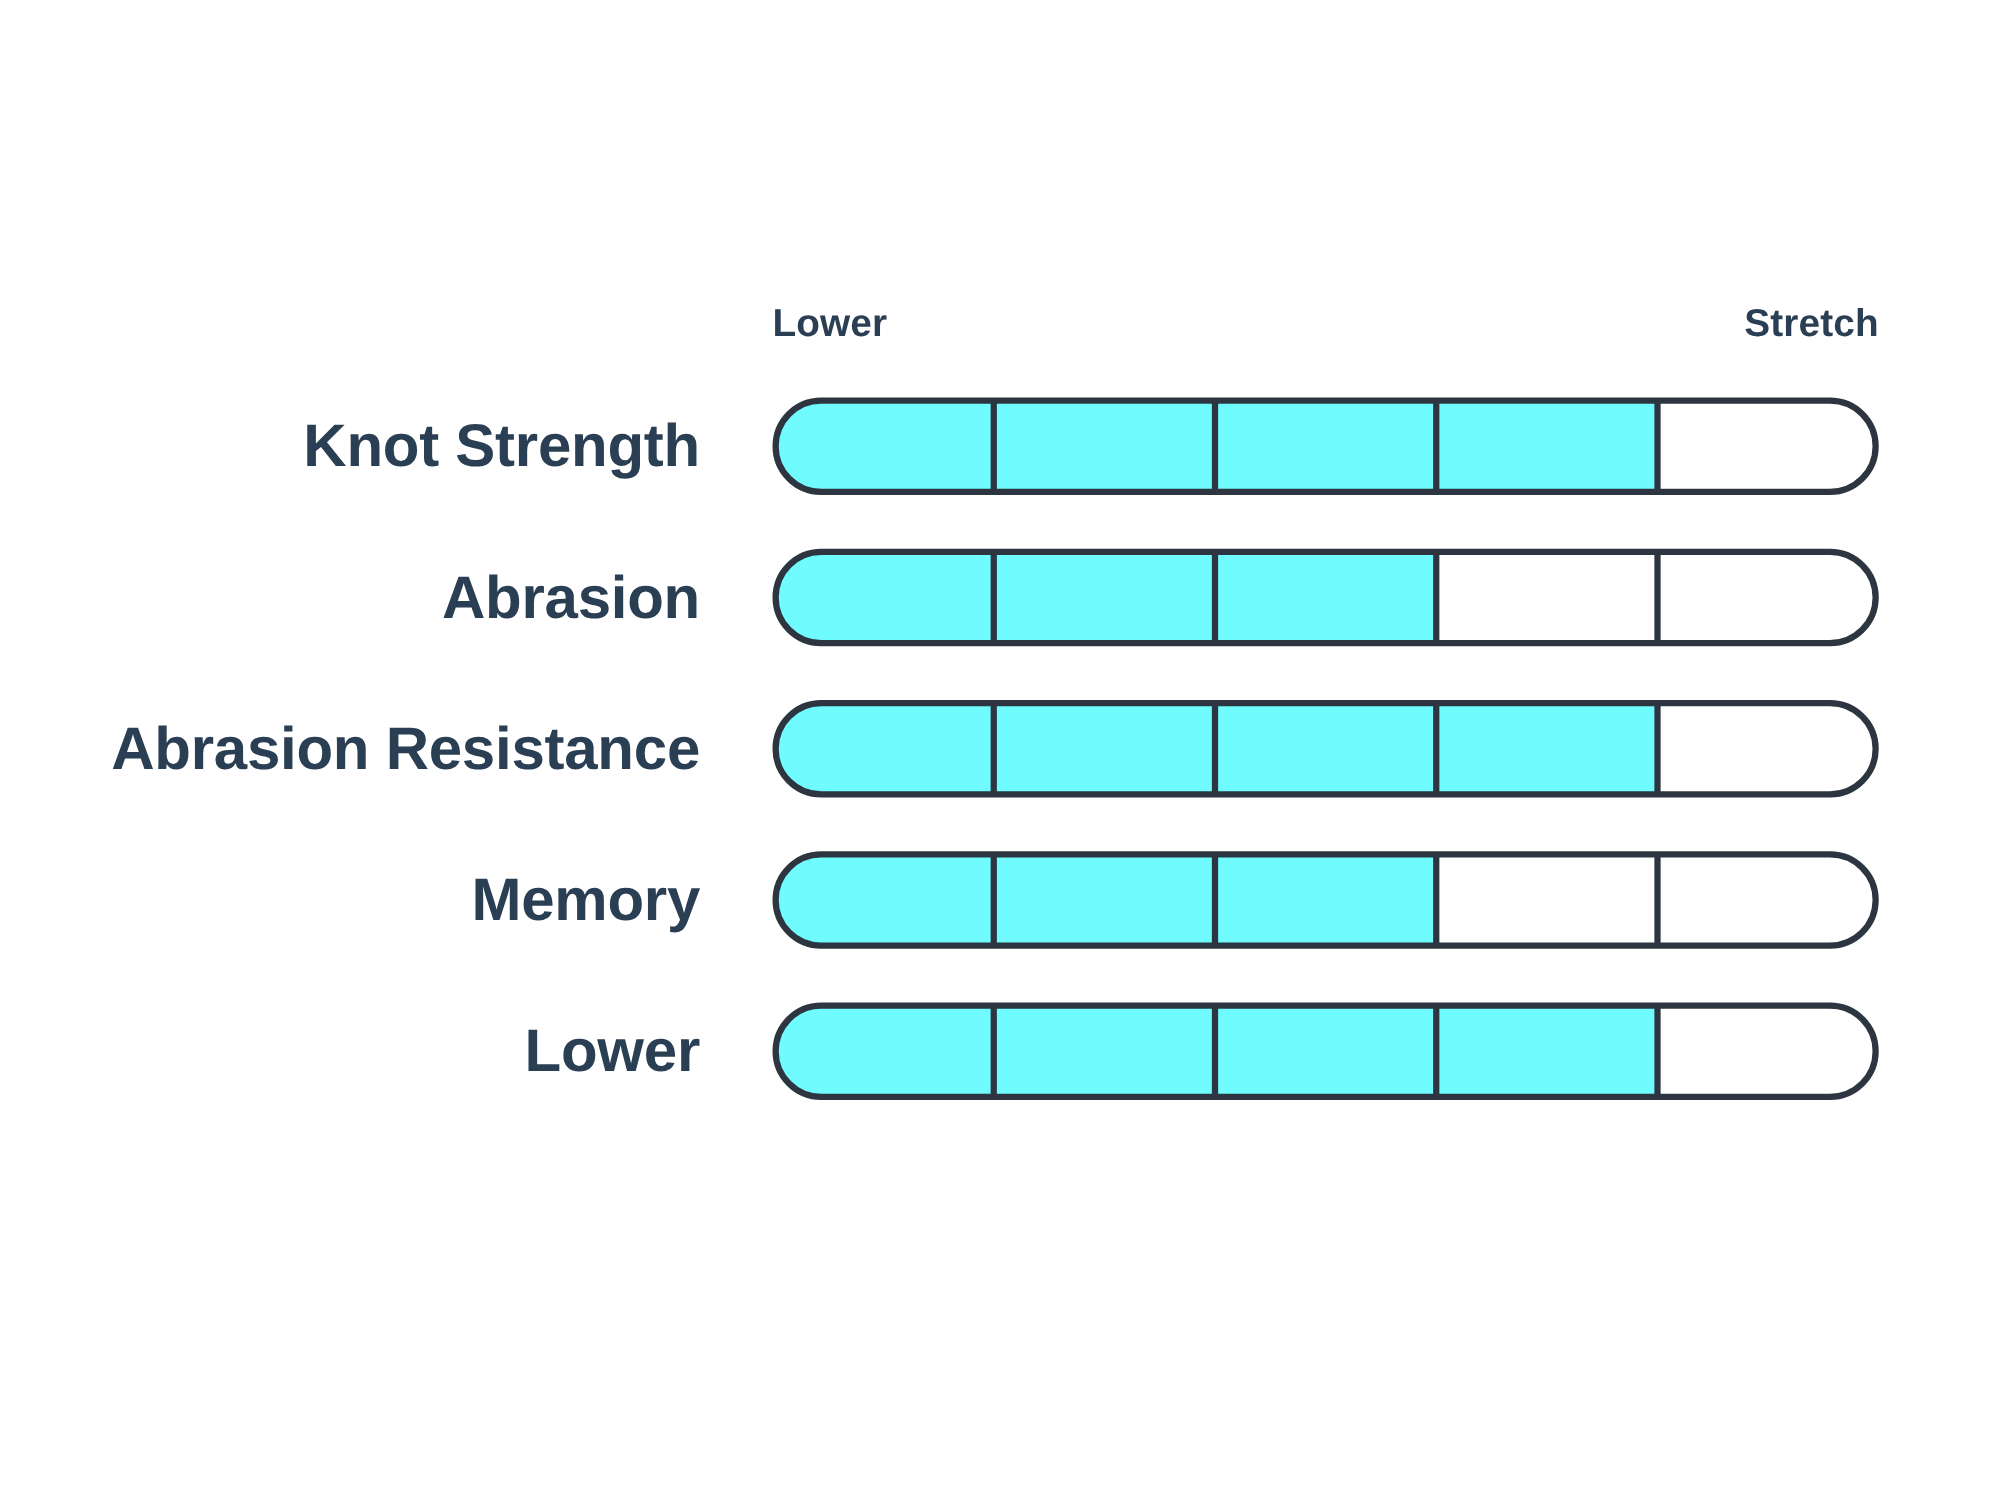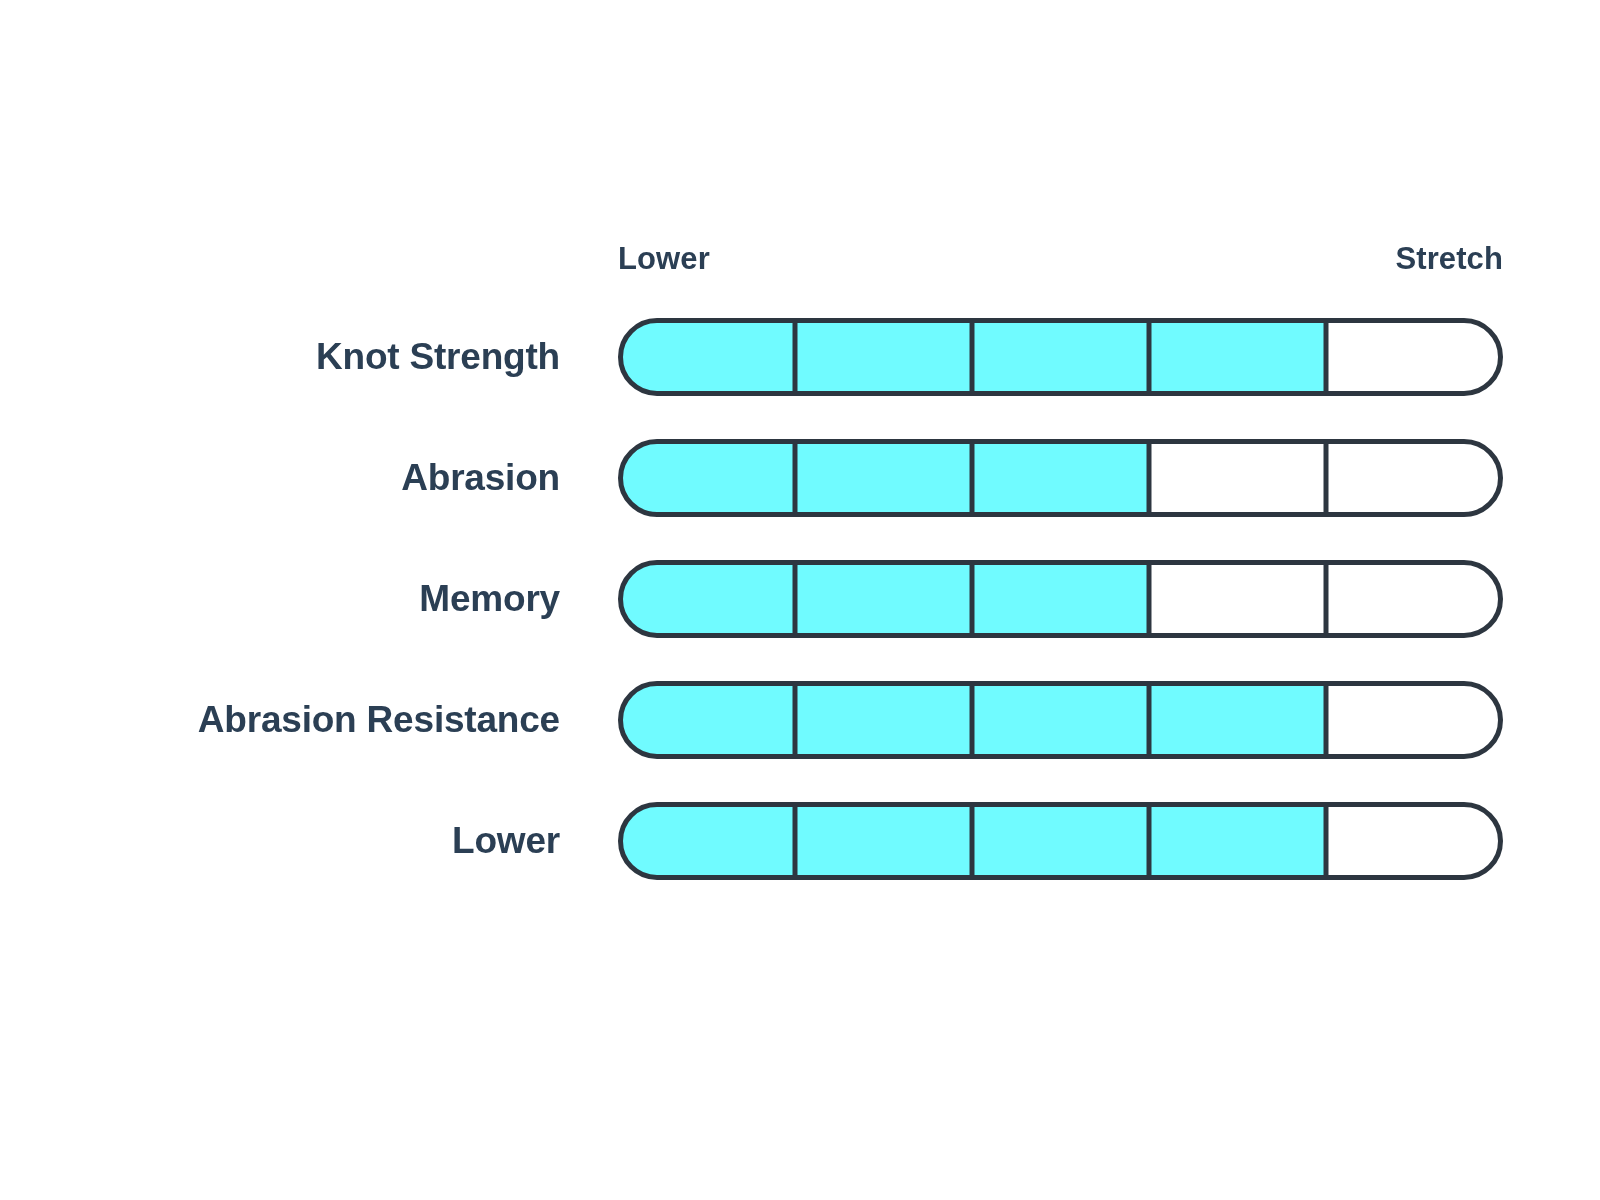--- a/index.html
+++ b/index.html
@@ -60,21 +60,21 @@
 
   .row-label {
     position: absolute;
     left: 0;
     top: 0;
     width: 560px;
     height: 78px;
     display: flex;
     align-items: center;
     justify-content: flex-end;
-    font-size: 37px;
+    font-size: 48px;
     font-weight: 700;
     color: #2b3f54;
     letter-spacing: -0.2px;
     white-space: nowrap;
   }
 
   .meter {
     position: absolute;
     left: 618px;
     top: 0;
@@ -160,60 +160,60 @@
           <line class="seg-divider" x1="177" y1="2.5" x2="177" y2="75.5"></line>
           <line class="seg-divider" x1="354" y1="2.5" x2="354" y2="75.5"></line>
           <line class="seg-divider" x1="531" y1="2.5" x2="531" y2="75.5"></line>
           <line class="seg-divider" x1="708" y1="2.5" x2="708" y2="75.5"></line>
           <rect class="meter-outline" x="2.5" y="2.5" width="880" height="73" rx="36.5" ry="36.5"></rect>
         </svg>
       </div>
     </div>
 
     <div class="rating-row">
+      <div class="row-label">Abrasion Resistance</div>
+      <div class="meter">
+        <svg viewBox="0 0 885 78">
+          <defs>
+            <clipPath id="clip2">
+              <rect x="2.5" y="2.5" width="880" height="73" rx="36.5" ry="36.5"></rect>
+            </clipPath>
+          </defs>
+          <g clip-path="url(#clip2)">
+            <rect class="seg-empty" x="0" y="0" width="885" height="78"></rect>
+            <rect class="seg-fill" x="0" y="0" width="177" height="78" fill="#70fbff"></rect>
+            <rect class="seg-fill" x="177" y="0" width="177" height="78" fill="#70fbff"></rect>
+            <rect class="seg-fill" x="354" y="0" width="177" height="78" fill="#70fbff"></rect>
+            <rect class="seg-fill" x="531" y="0" width="177" height="78" fill="#70fbff"></rect>
+            <rect class="seg-empty" x="708" y="0" width="177" height="78" fill="#ffffff"></rect>
+          </g>
+          <line class="seg-divider" x1="177" y1="2.5" x2="177" y2="75.5"></line>
+          <line class="seg-divider" x1="354" y1="2.5" x2="354" y2="75.5"></line>
+          <line class="seg-divider" x1="531" y1="2.5" x2="531" y2="75.5"></line>
+          <line class="seg-divider" x1="708" y1="2.5" x2="708" y2="75.5"></line>
+          <rect class="meter-outline" x="2.5" y="2.5" width="880" height="73" rx="36.5" ry="36.5"></rect>
+        </svg>
+      </div>
+    </div>
+
+    <div class="rating-row">
       <div class="row-label">Memory</div>
       <div class="meter">
         <svg viewBox="0 0 885 78">
           <defs>
             <clipPath id="clip3">
               <rect x="2.5" y="2.5" width="880" height="73" rx="36.5" ry="36.5"></rect>
             </clipPath>
           </defs>
           <g clip-path="url(#clip3)">
             <rect class="seg-empty" x="0" y="0" width="885" height="78"></rect>
             <rect class="seg-fill" x="0" y="0" width="177" height="78" fill="#70fbff"></rect>
             <rect class="seg-fill" x="177" y="0" width="177" height="78" fill="#70fbff"></rect>
             <rect class="seg-fill" x="354" y="0" width="177" height="78" fill="#70fbff"></rect>
             <rect class="seg-empty" x="531" y="0" width="177" height="78" fill="#ffffff"></rect>
-            <rect class="seg-empty" x="708" y="0" width="177" height="78" fill="#ffffff"></rect>
-          </g>
-          <line class="seg-divider" x1="177" y1="2.5" x2="177" y2="75.5"></line>
-          <line class="seg-divider" x1="354" y1="2.5" x2="354" y2="75.5"></line>
-          <line class="seg-divider" x1="531" y1="2.5" x2="531" y2="75.5"></line>
-          <line class="seg-divider" x1="708" y1="2.5" x2="708" y2="75.5"></line>
-          <rect class="meter-outline" x="2.5" y="2.5" width="880" height="73" rx="36.5" ry="36.5"></rect>
-        </svg>
-      </div>
-    </div>
-
-    <div class="rating-row">
-      <div class="row-label">Abrasion Resistance</div>
-      <div class="meter">
-        <svg viewBox="0 0 885 78">
-          <defs>
-            <clipPath id="clip2">
-              <rect x="2.5" y="2.5" width="880" height="73" rx="36.5" ry="36.5"></rect>
-            </clipPath>
-          </defs>
-          <g clip-path="url(#clip2)">
-            <rect class="seg-empty" x="0" y="0" width="885" height="78"></rect>
-            <rect class="seg-fill" x="0" y="0" width="177" height="78" fill="#70fbff"></rect>
-            <rect class="seg-fill" x="177" y="0" width="177" height="78" fill="#70fbff"></rect>
-            <rect class="seg-fill" x="354" y="0" width="177" height="78" fill="#70fbff"></rect>
-            <rect class="seg-fill" x="531" y="0" width="177" height="78" fill="#70fbff"></rect>
             <rect class="seg-empty" x="708" y="0" width="177" height="78" fill="#ffffff"></rect>
           </g>
           <line class="seg-divider" x1="177" y1="2.5" x2="177" y2="75.5"></line>
           <line class="seg-divider" x1="354" y1="2.5" x2="354" y2="75.5"></line>
           <line class="seg-divider" x1="531" y1="2.5" x2="531" y2="75.5"></line>
           <line class="seg-divider" x1="708" y1="2.5" x2="708" y2="75.5"></line>
           <rect class="meter-outline" x="2.5" y="2.5" width="880" height="73" rx="36.5" ry="36.5"></rect>
         </svg>
       </div>
     </div>

